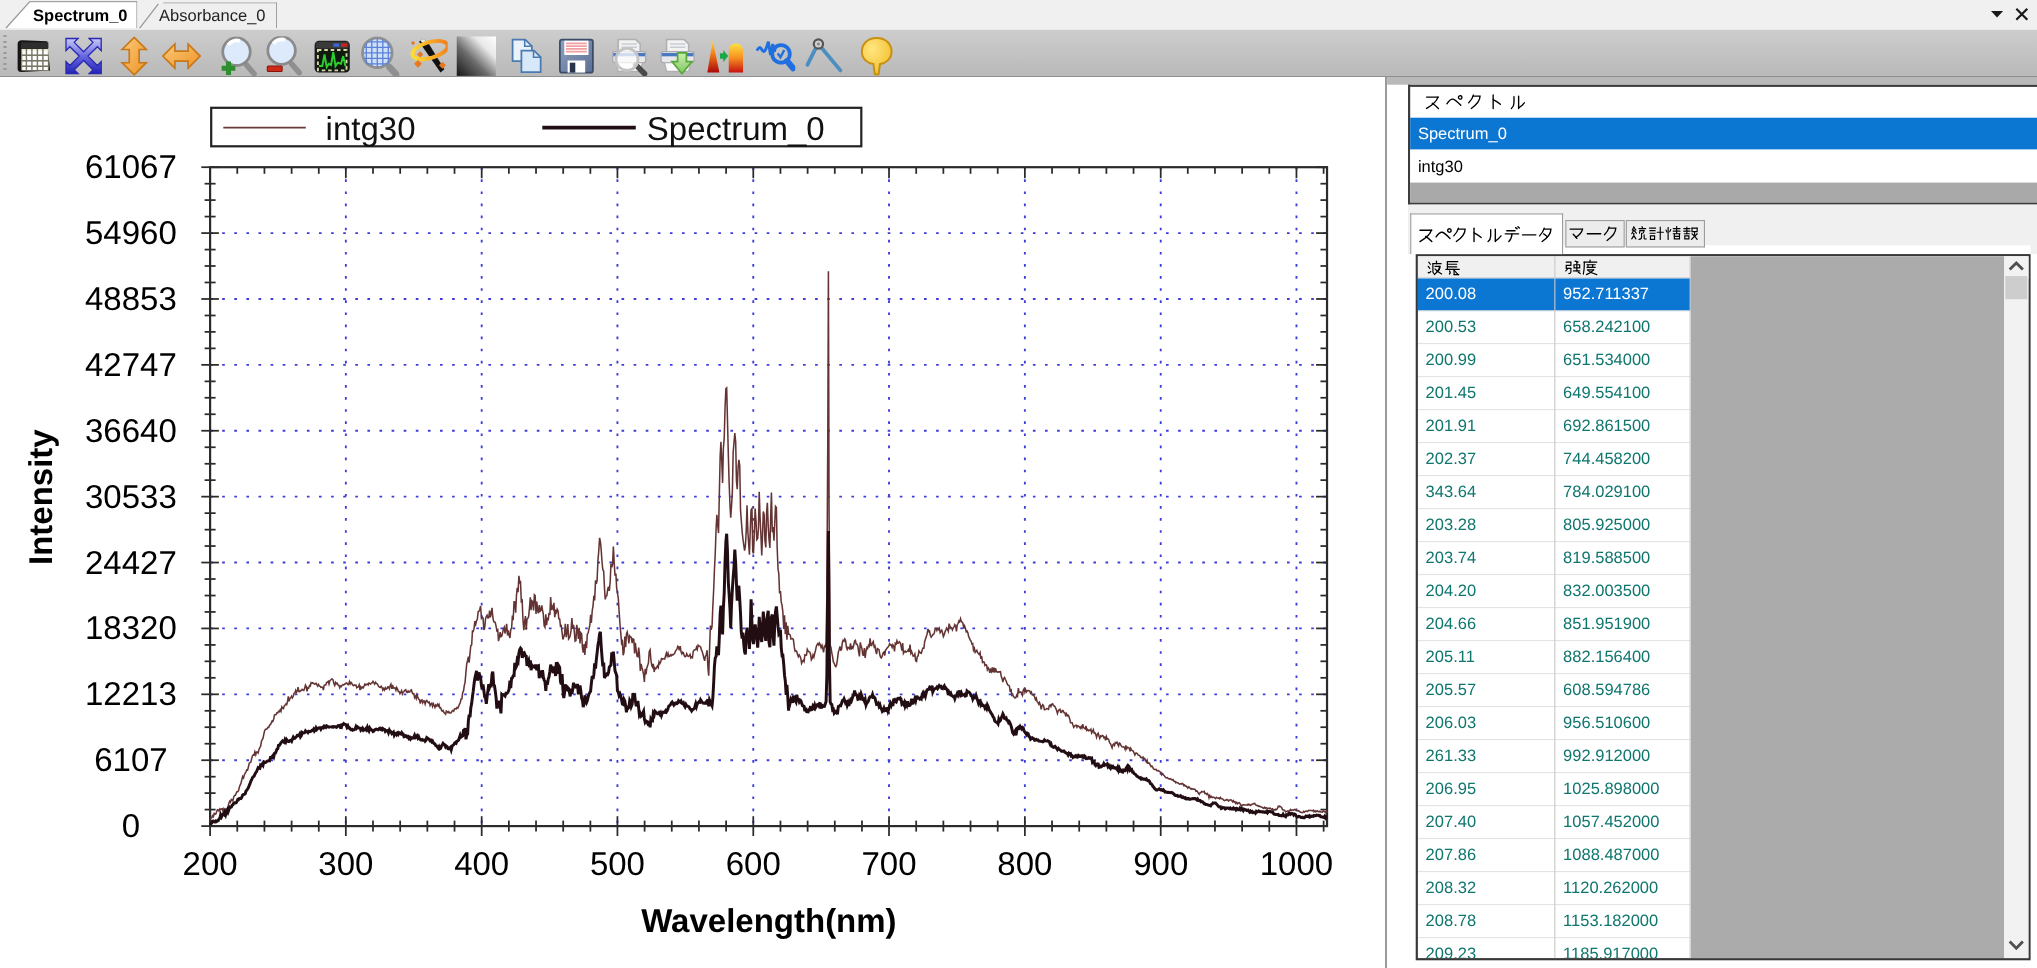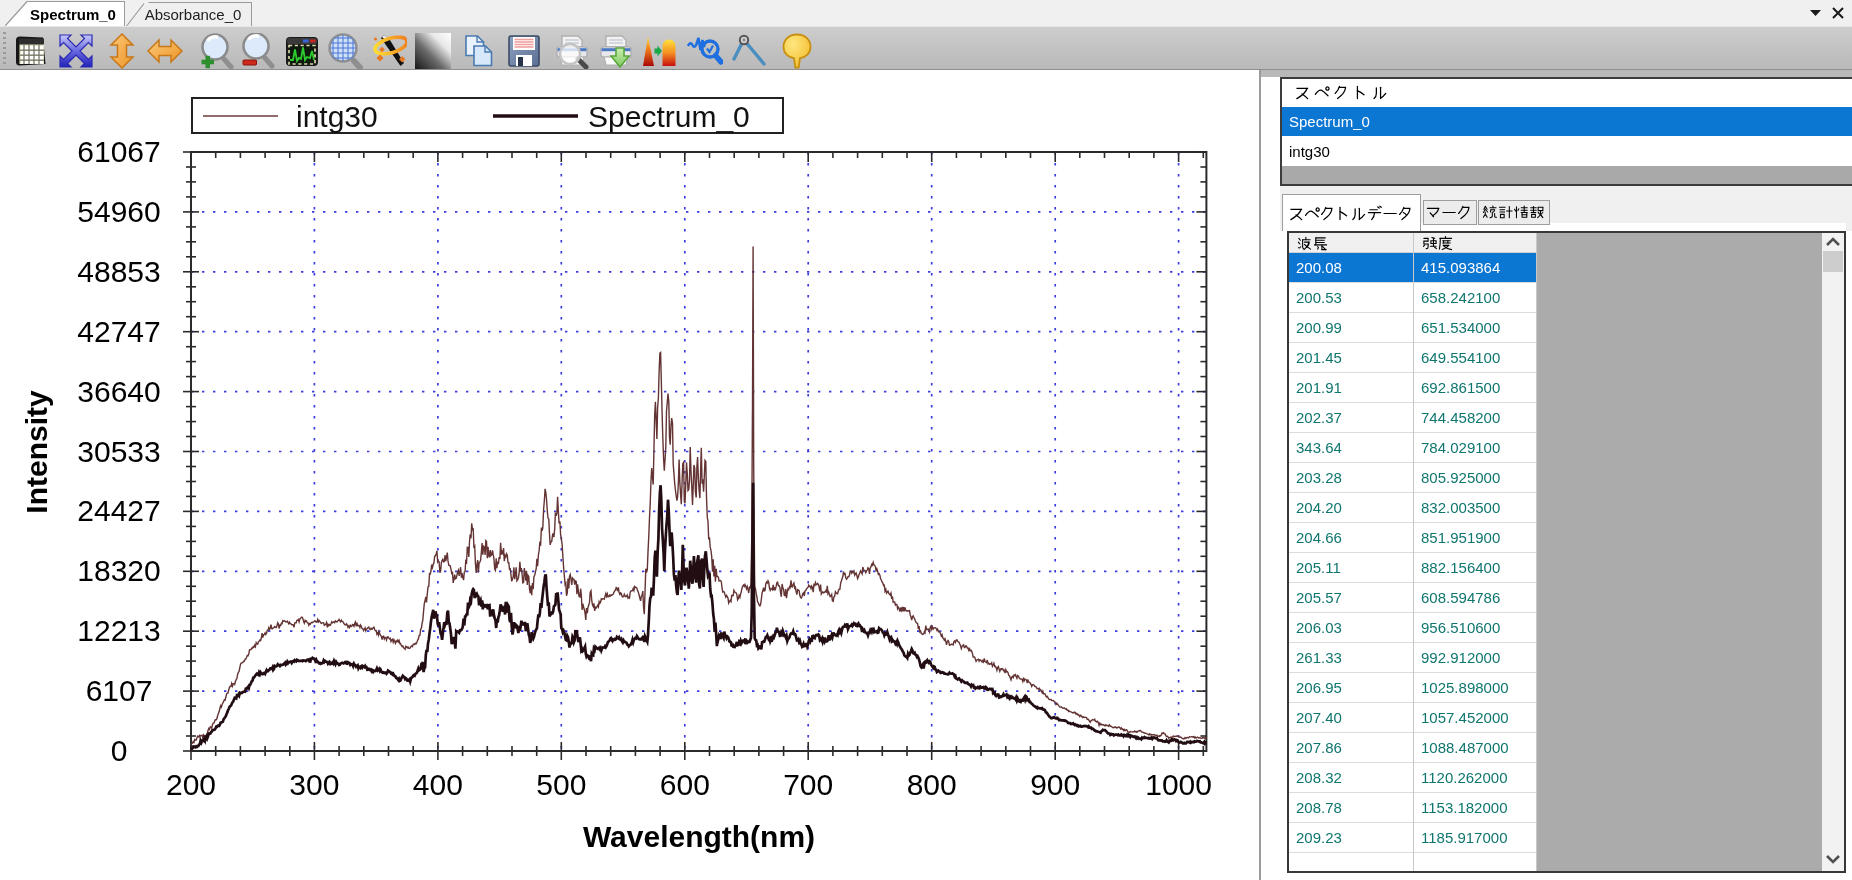--- a/index.html
+++ b/index.html
@@ -719,21 +719,21 @@
               <path d="M11.5 10 Q9 13 4.5 14.5"></path>
               <path d="M6 10.5 Q9 13.5 14.5 14.5"></path>
             </g>
           </svg>
         </div>
     </div>
     <div id="dt-grayarea"></div>
     <div id="dt-rows">
         <div class="drow sel">
           <span class="dc1">200.08</span>
-          <span class="dc2">415.093864</span>
+          <span class="dc2">952.711337</span>
         </div>
 <div class="drow">
           <span class="dc1">200.53</span>
           <span class="dc2">658.242100</span>
         </div>
 <div class="drow">
           <span class="dc1">200.99</span>
           <span class="dc2">651.534000</span>
         </div>
 <div class="drow">
@@ -748,20 +748,24 @@
           <span class="dc1">202.37</span>
           <span class="dc2">744.458200</span>
         </div>
 <div class="drow">
           <span class="dc1">343.64</span>
           <span class="dc2">784.029100</span>
         </div>
 <div class="drow">
           <span class="dc1">203.28</span>
           <span class="dc2">805.925000</span>
+        </div>
+<div class="drow">
+          <span class="dc1">203.74</span>
+          <span class="dc2">819.588500</span>
         </div>
 <div class="drow">
           <span class="dc1">204.20</span>
           <span class="dc2">832.003500</span>
         </div>
 <div class="drow">
           <span class="dc1">204.66</span>
           <span class="dc2">851.951900</span>
         </div>
 <div class="drow">

